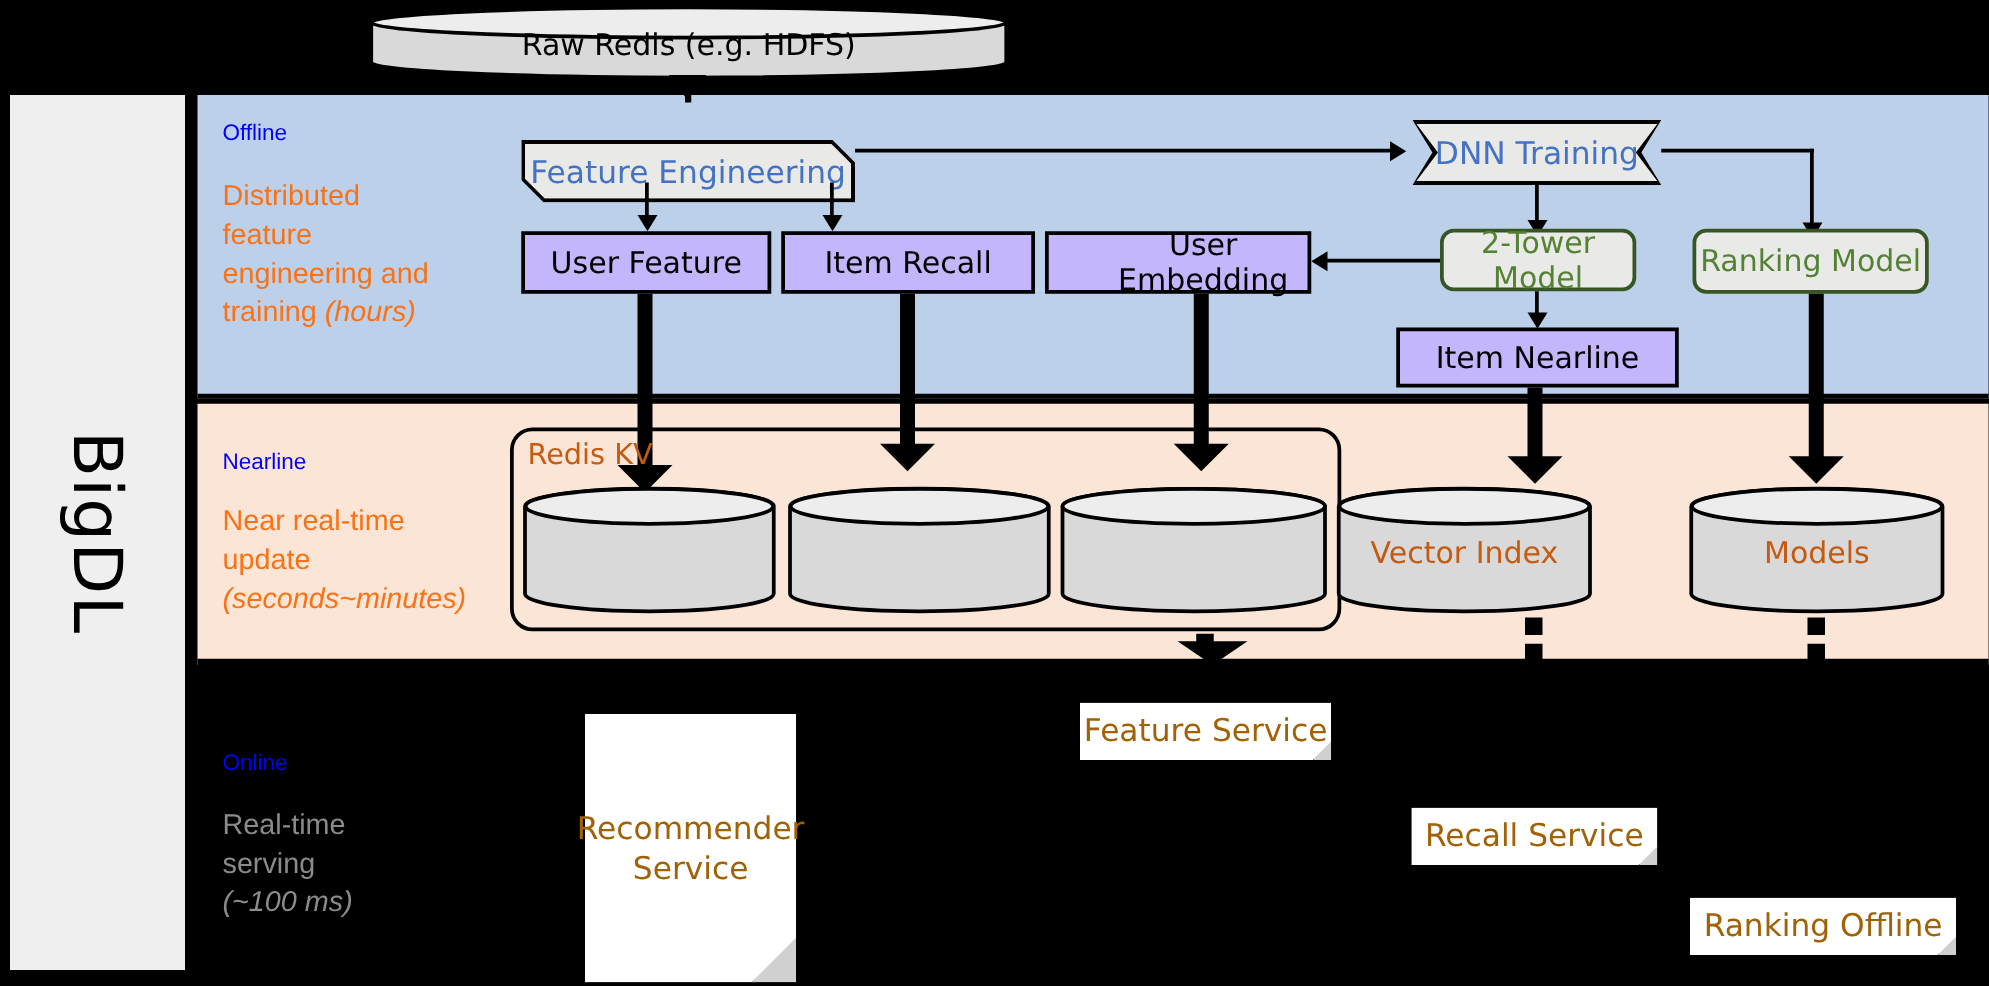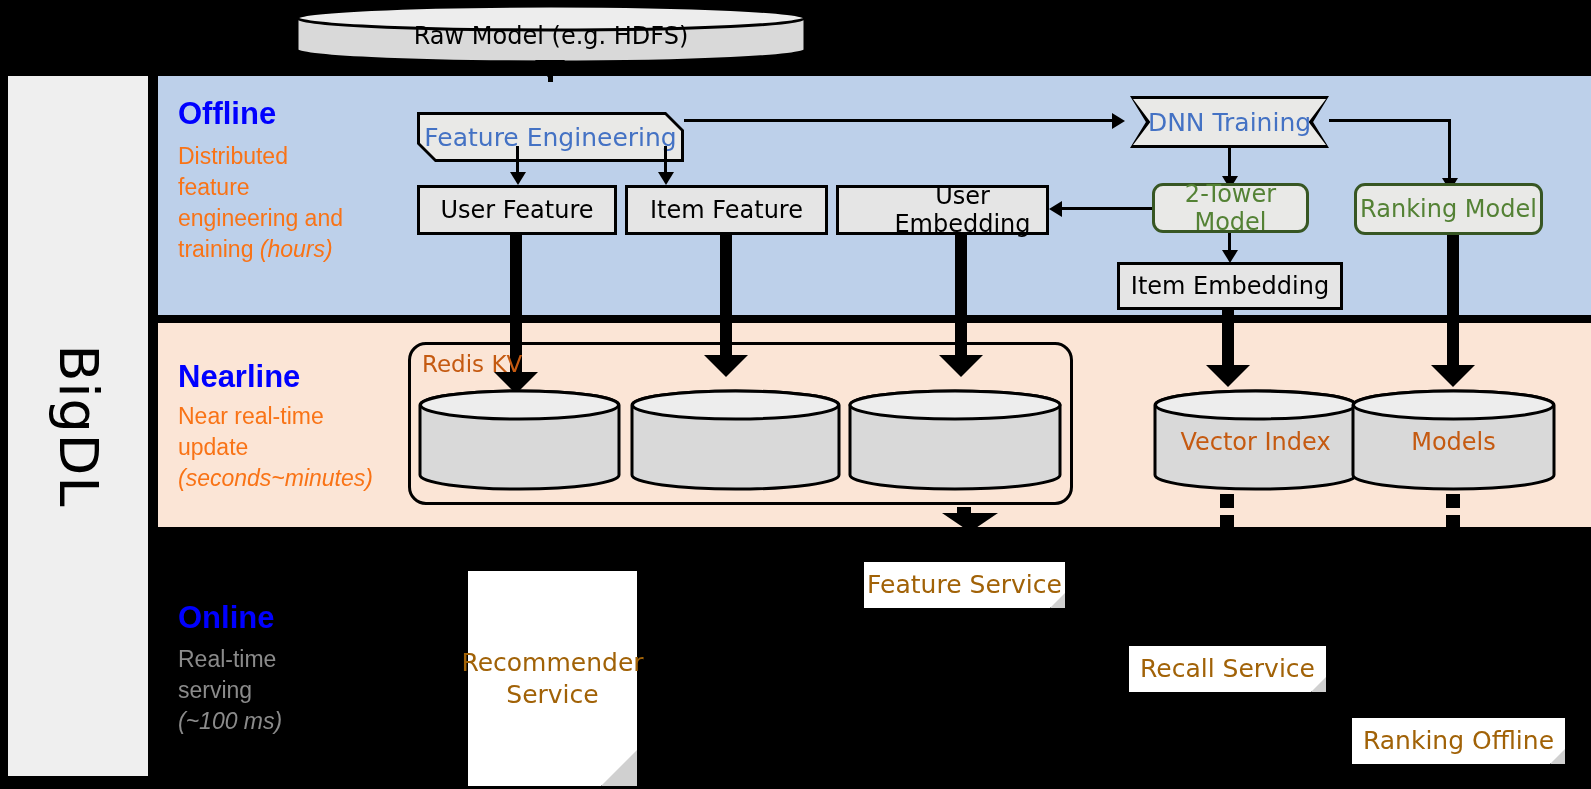--- a/index.html
+++ b/index.html
@@ -24,30 +24,30 @@
   }
   #bigdl-label {
     position: absolute; left: 50%; top: 50%;
     transform: translate(-50%,-50%) rotate(90deg);
     transform-origin: center center;
     font-size: 54px; color: #000; white-space: nowrap;
     font-family: "DejaVu Sans", sans-serif; letter-spacing: 1px;
   }
 
   
-  .band-title { position: absolute; color: #0000ff; font-size: 31px; font-weight: bold; white-space: nowrap; text-align: center; }
+  .band-title { position: absolute; color: #0000ff; font-size: 18px; font-weight: normal; white-space: nowrap; text-align: center; }
   .band-sub   { position: absolute; color: #f97316; font-size: 23px; line-height: 31px; width: 230px; }
   .band-sub i { font-style: italic; }
 
   
   .node { position: absolute; display: flex; align-items: center; justify-content: center; text-align: center; }
 
   
   .grey-box {
-    background: #e5e5e5; border: 3px solid #000; color: #000;
+    background: #c4b5fd; border: 3px solid #000; color: #000;
     font-size: 24px; font-family: "DejaVu Sans", sans-serif;
   }
 
   
   .model-box {
     background: #e9e9e7; border: 3px solid #375623; border-radius: 11px;
     color: #548235; font-size: 24px; font-family: "DejaVu Sans", sans-serif;
   }
   .card-box-wrap { position: absolute; }
   .card-box-wrap::before {
@@ -163,21 +163,21 @@
   <div class="band-sub" style="left:178px; top:401px;">Near real-time<br>update<br><i>(seconds~minutes)</i></div>
 
   <div class="band-title" style="left:178px; top:600px;">Online</div>
   <div class="band-sub" style="left:178px; top:644px; color:#8b8b8b;">Real-time<br>serving<br><i>(~100 ms)</i></div>
 
   <div class="cyl" id="raw-data" style="left:295px; top:4px; width:512px; height:60px;">
     <svg viewBox="0 0 512 60" preserveAspectRatio="none">
       <path d="M2,14 a254,12 0 0 1 508,0 L510,46 a254,12 0 0 1 -508,0 Z" fill="#d9d9d9" stroke="#000" stroke-width="3"></path>
       <ellipse cx="256" cy="14" rx="254" ry="12" fill="#ededed" stroke="#000" stroke-width="3"></ellipse>
     </svg>
-    <div class="cyl-text dark">Raw Model (e.g. HDFS)</div>
+    <div class="cyl-text dark">Raw Redis (e.g. HDFS)</div>
   </div>
 
   <div class="ln" style="left:548px; top:62px; width:5px; height:20px;"></div>
   <div class="arrow-dn fat" style="left:535px; top:60px;"></div>
 
   <div class="card-box-wrap" id="feature-engineering" style="left:417px; top:112px; width:267px; height:50px;">
     <div class="inner">Feature Engineering</div>
   </div>
 
   <div class="bowtie-wrap" id="dnn-training" style="left:1130px; top:96px; width:199px; height:52px;">
@@ -196,27 +196,27 @@
   <div class="arrow-dn" style="left:1222px; top:176px;"></div>
 
   <div class="ln" style="left:1329px; top:119px; width:122px; height:3px;"></div>
   <div class="ln" style="left:1448px; top:119px; width:3px; height:62px;"></div>
   <div class="arrow-dn" style="left:1442px; top:178px;"></div>
 
   <div class="node grey-box" style="left:417px; top:185px; width:200px; height:50px;">
     <span>User Feature</span>
   </div>
   <div class="node grey-box" style="left:625px; top:185px; width:203px; height:50px;">
-    <span>Item Feature</span>
+    <span>Item Recall</span>
   </div>
   <div class="node grey-box" style="left:836px; top:185px; width:213px; height:50px;padding-left:40px;">
     <span>User Embedding</span>
   </div>
   <div class="node grey-box" style="left:1117px; top:262px; width:226px; height:48px;">
-    <span>Item Embedding</span>
+    <span>Item Nearline</span>
   </div>
 
   <div class="node model-box" style="left:1152px; top:183px; width:157px; height:50px;">
     <span>2-Tower Model</span>
   </div>
   <div class="node model-box" style="left:1354px; top:183px; width:189px; height:52px;">
     <span>Ranking Model</span>
   </div>
 
   <div class="ln" style="left:1060px; top:207px; width:92px; height:3px;"></div>
@@ -258,21 +258,21 @@
     <div class="cyl-text dark"></div>
   </div>
   <div class="cyl" style="left:847px; top:388px; width:216px; height:104px;">
     <svg viewBox="0 0 216 104" preserveAspectRatio="none">
       <path d="M3,17 a105,14 0 0 1 210,0 L213,87 a105,14 0 0 1 -210,0 Z" fill="#d9d9d9" stroke="#000" stroke-width="3"></path>
       <ellipse cx="108" cy="17" rx="105" ry="14" fill="#ededed" stroke="#000" stroke-width="3"></ellipse>
     </svg>
     <div class="cyl-text dark"></div>
   </div>
 
-  <div class="cyl" style="left:1152px; top:388px; width:207px; height:104px;">
+  <div class="cyl" style="left:1068px; top:388px; width:207px; height:104px;">
     <svg viewBox="0 0 207 104" preserveAspectRatio="none">
       <path d="M3,17 a100,14 0 0 1 201,0 L204,87 a100,14 0 0 1 -201,0 Z" fill="#d9d9d9" stroke="#000" stroke-width="3"></path>
       <ellipse cx="103.5" cy="17" rx="100" ry="14" fill="#ededed" stroke="#000" stroke-width="3"></ellipse>
     </svg>
     <div class="cyl-text orange">Vector Index</div>
   </div>
   <div class="cyl" style="left:1350px; top:388px; width:207px; height:104px;">
     <svg viewBox="0 0 207 104" preserveAspectRatio="none">
       <path d="M3,17 a100,14 0 0 1 201,0 L204,87 a100,14 0 0 1 -201,0 Z" fill="#d9d9d9" stroke="#000" stroke-width="3"></path>
       <ellipse cx="103.5" cy="17" rx="100" ry="14" fill="#ededed" stroke="#000" stroke-width="3"></ellipse>

